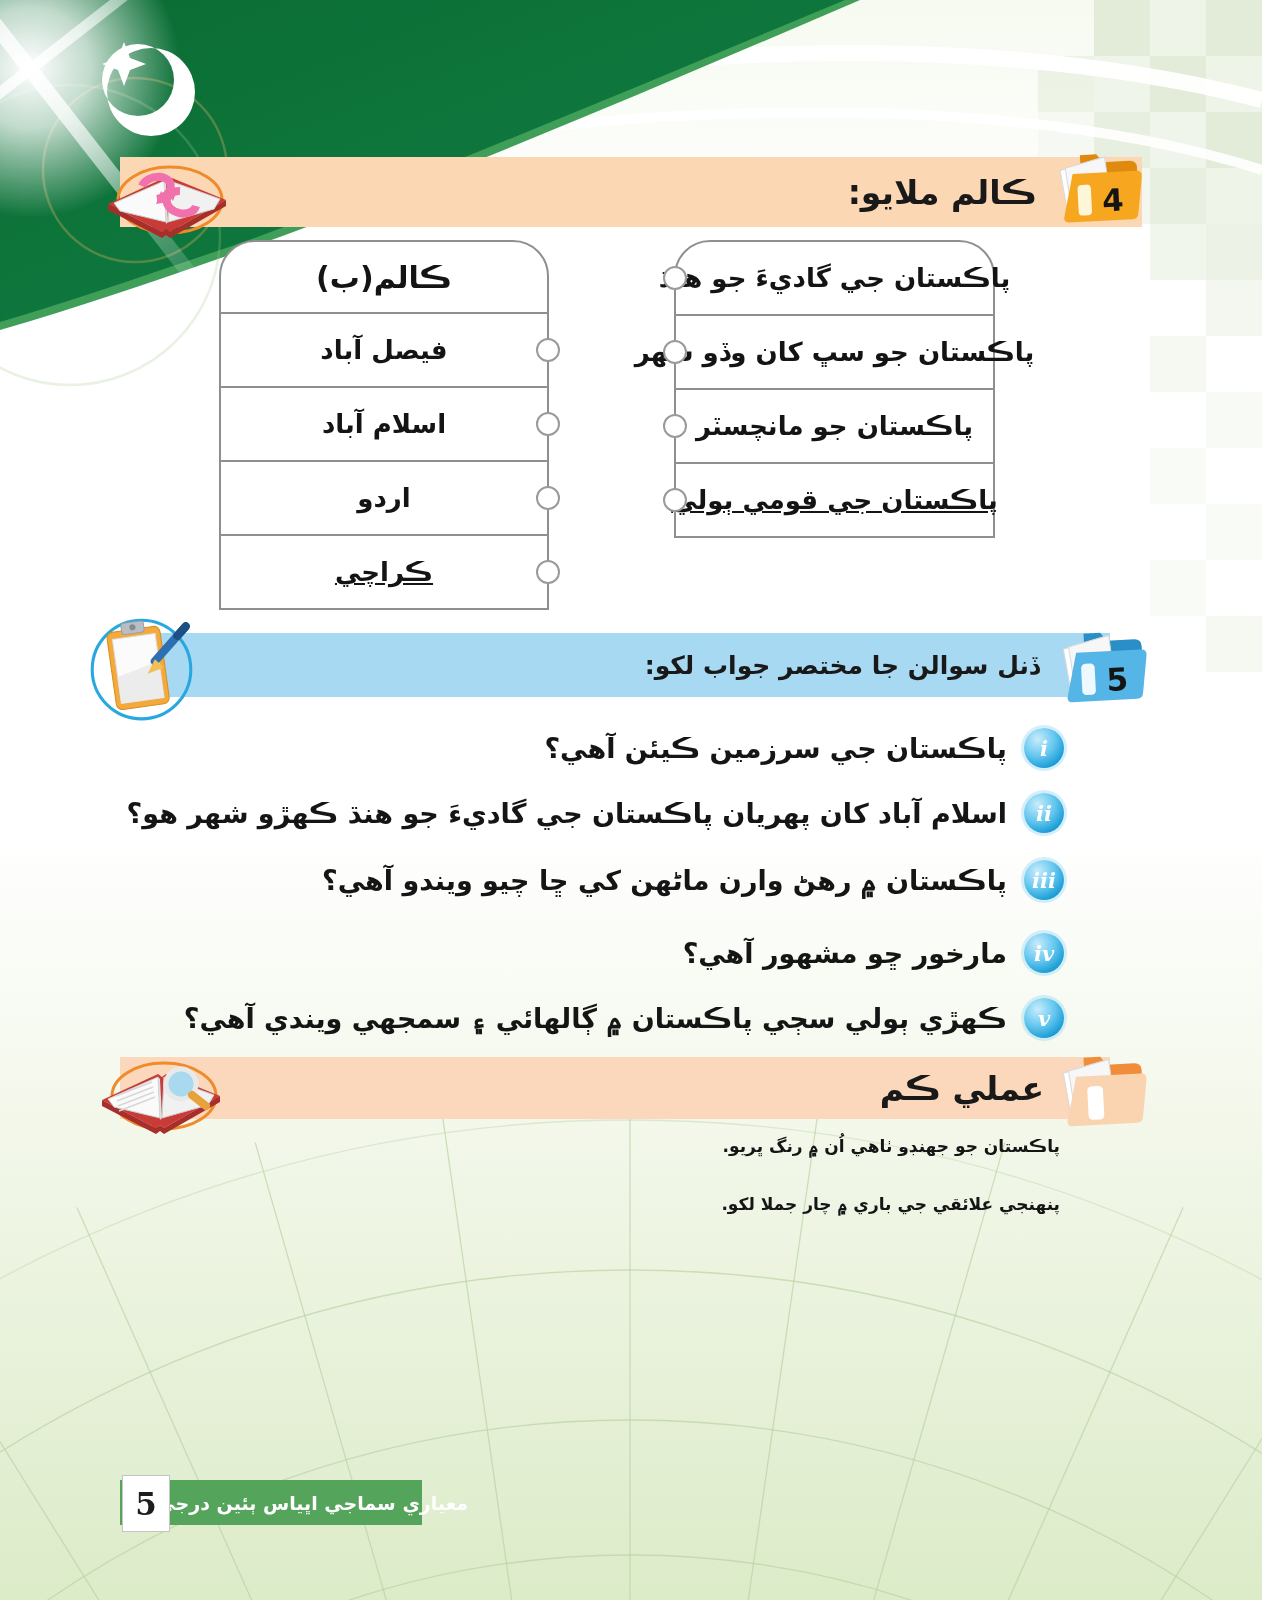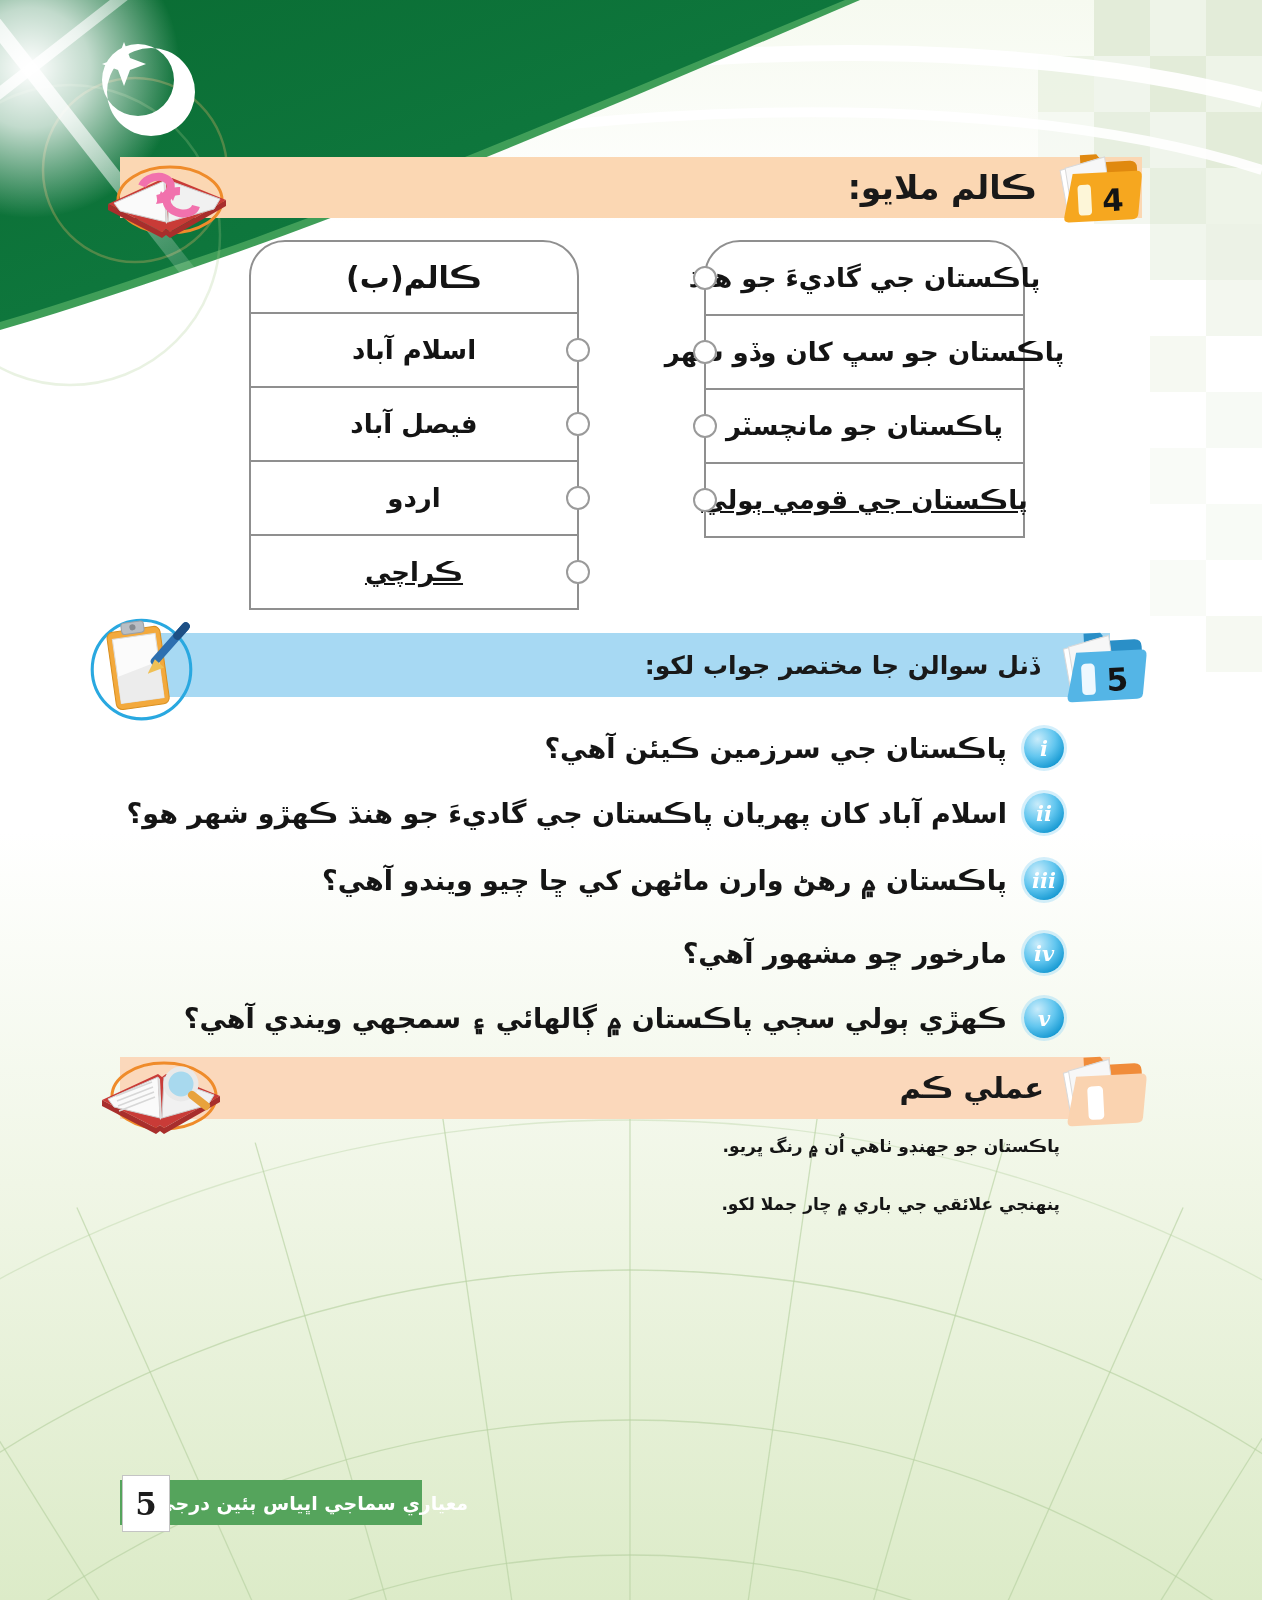--- a/index.html
+++ b/index.html
@@ -4,39 +4,39 @@
 <style>
   html,body{margin:0;padding:0;background:#e9e9e9;}
   #page{
     position:relative;width:1262px;height:1600px;margin:0 auto;overflow:hidden;
     background:linear-gradient(180deg,#f6faf0 0%,#ffffff 14%,#ffffff 52%,#f0f6e6 74%,#dcebc8 100%);
     font-family:"DejaVu Sans",sans-serif;
   }
   svg{display:block;}
   .abs{position:absolute;}
   
-  .banner{position:absolute;height:61px;}
+  .banner{position:absolute;height:70px;}
   .banner .btitle{
     position:absolute;top:0;bottom:0;display:flex;align-items:center;
     font-weight:bold;color:#191919;white-space:nowrap;direction:rtl;
   }
   #banner4{left:120px;top:157px;width:1022px;background:#fbd7b3;}
   #banner4 .btitle{right:105px;font-size:33px;}
   #banner5{left:120px;top:633px;width:990px;height:64px;background:#a7d9f3;}
   #banner5 .btitle{right:70px;font-size:25px;}
   #bannerP{left:120px;top:1057px;width:990px;height:62px;background:#fbd8bb;}
-  #bannerP .btitle{right:66px;font-size:29px;}
+  #bannerP .btitle{right:66px;font-size:33px;}
   
   .folder{position:absolute;}
   .folder .f-num{font:bold 30px "DejaVu Sans",sans-serif;fill:#141414;}
   .folder.yellow .f-main{fill:#f6a71f;} .folder.yellow .f-dark{fill:#e0890f;}
   .folder.blue   .f-main{fill:#54b5e6;} .folder.blue   .f-dark{fill:#2a8fc7;}
   .folder.peach  .f-main{fill:#fad3b0;} .folder.peach  .f-dark{fill:#f08c3a;}
   
-  .mtable{position:absolute;background:#fff;border:2px solid #8f8f8f;border-radius:36px 36px 0 0;margin-left:30px;}
+  .mtable{position:absolute;background:#fff;border:2px solid #8f8f8f;border-radius:36px 36px 0 0;}
   .mt-head{height:70px;display:flex;align-items:center;justify-content:center;
     border-bottom:2px solid #8f8f8f;font-weight:bold;font-size:30px;color:#141414;direction:rtl;}
   .mt-row{position:relative;height:72px;display:flex;align-items:center;justify-content:center;
     border-bottom:2px solid #8f8f8f;font-weight:bold;font-size:26px;color:#141414;}
   .mt-row:last-child{border-bottom:none;text-decoration:underline;}
   .mt-row span{direction:rtl;white-space:nowrap;}
   .dot{position:absolute;width:20px;height:20px;border:2px solid #9a9a9a;border-radius:50%;
     background:#fff;top:50%;margin-top:-12px;}
   .dot-r{right:-13px;} .dot-l{left:-13px;}
   
@@ -175,25 +175,25 @@
         <path class="f-main" d="M20 26 H82 q6 0 5.2 6 L82 68 q-0.8 5 -6 5 H14 q-5 0 -4.4 -5 Z"></path>
         <rect x="24" y="37" width="13" height="30" rx="4" fill="#fdf6d8"></rect>
         <text class="f-num" x="58" y="64" text-anchor="middle">4</text>
       </g>
     </svg>
   </div>
 
   <div class="mtable" style="left:219px;top:240px;width:326px;">
     <div class="mt-head">ڪالم(ب)</div>
     <div class="mt-row">
+      <span>فيصل آباد</span>
+      <span class="dot dot-r"></span>
+    </div>
+    <div class="mt-row">
       <span>اسلام آباد</span>
-      <span class="dot dot-r"></span>
-    </div>
-    <div class="mt-row">
-      <span>فيصل آباد</span>
       <span class="dot dot-r"></span>
     </div>
     <div class="mt-row">
       <span>اردو</span>
       <span class="dot dot-r"></span>
     </div>
     <div class="mt-row">
       <span>ڪراچي</span>
       <span class="dot dot-r"></span>
     </div>

